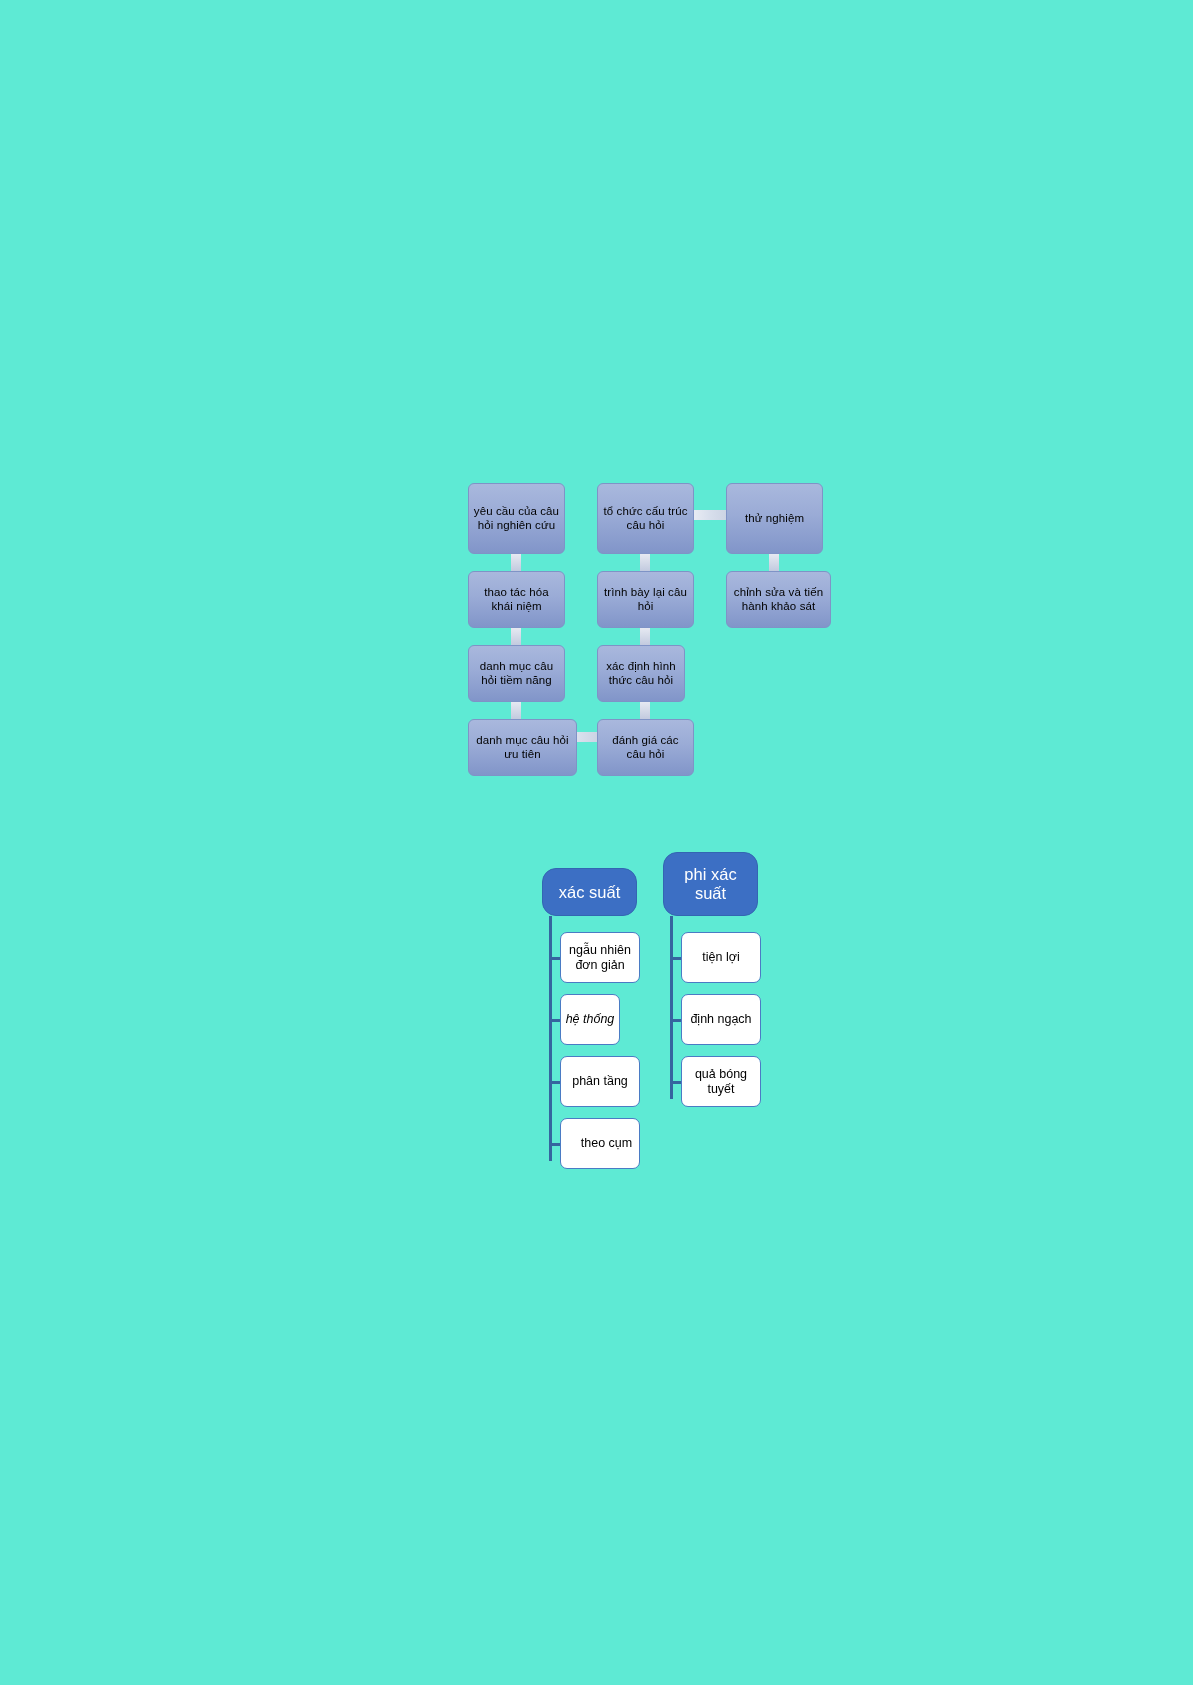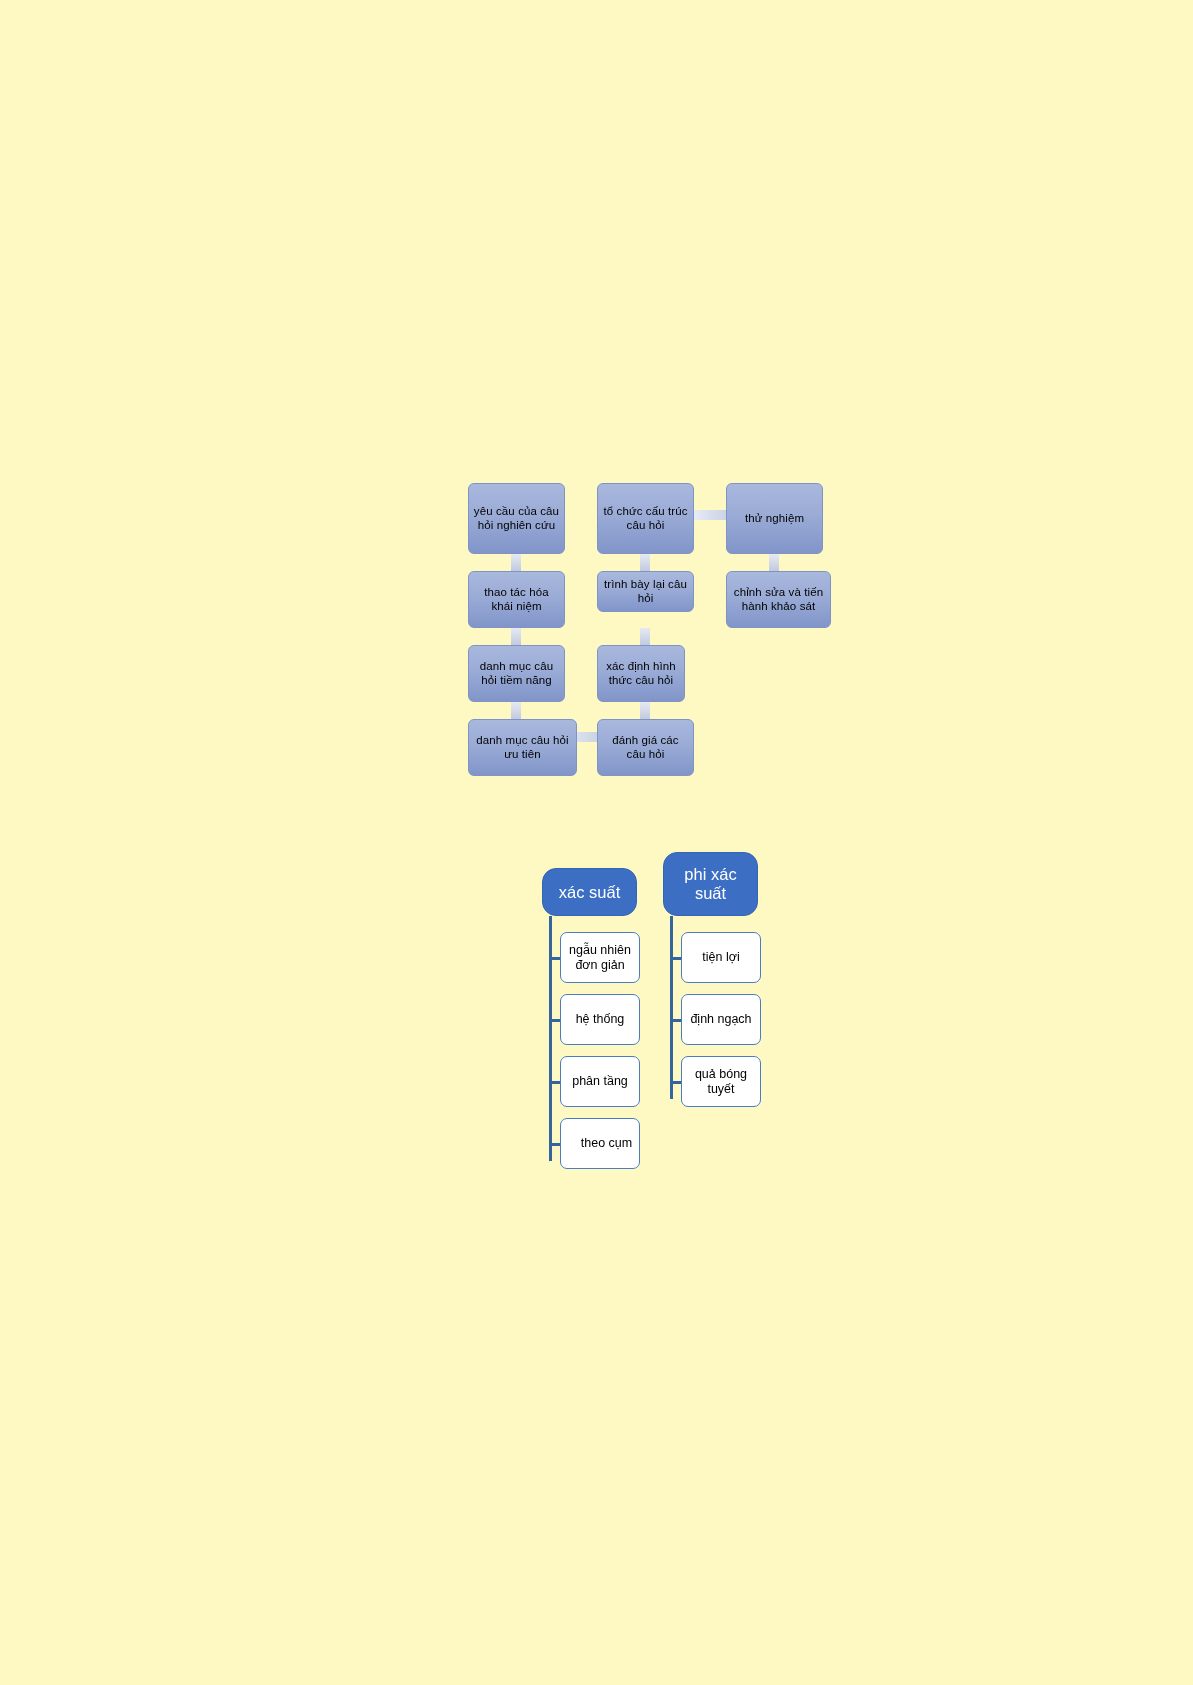--- a/index.html
+++ b/index.html
@@ -12,21 +12,21 @@
     height: 1685px;
     position: relative;
     font-family: "Liberation Sans", sans-serif;
     overflow: hidden;
   }
 
   
   #page {
     position: absolute;
     inset: 0;
-    background: #fef9c3;
+    background: #5eead4;
   }
 
   
   #flow-diagram {
     position: absolute;
     left: 468px;
     top: 483px;
     width: 360px;
     height: 296px;
   }
@@ -122,41 +122,41 @@
 
     <div class="flow-conn h" style="left:96px; top:249px; width:33px; height:10px;"></div>
     <div class="flow-conn h" style="left:225px; top:27px; width:33px; height:10px;"></div>
 
     <div class="flow-box" style="left:0px; top:0px; width:97px; height:71px;">yêu cầu của câu hỏi nghiên cứu</div>
     <div class="flow-box" style="left:0px; top:88px; width:97px; height:57px;">thao tác hóa khái niệm</div>
     <div class="flow-box" style="left:0px; top:162px; width:97px; height:57px;">danh mục câu hỏi tiềm năng</div>
     <div class="flow-box" style="left:0px; top:236px; width:109px; height:57px;">danh mục câu hỏi ưu tiên</div>
 
     <div class="flow-box" style="left:129px; top:0px; width:97px; height:71px;">tổ chức cấu trúc câu hỏi</div>
-    <div class="flow-box" style="left:129px; top:88px; width:97px; height:41px;">trình bày lại câu hỏi</div>
+    <div class="flow-box" style="left:129px; top:88px; width:97px; height:57px;">trình bày lại câu hỏi</div>
     <div class="flow-box" style="left:129px; top:162px; width:88px; height:57px;">xác định hình thức câu hỏi</div>
     <div class="flow-box" style="left:129px; top:236px; width:97px; height:57px;">đánh giá các câu hỏi</div>
 
     <div class="flow-box" style="left:258px; top:0px; width:97px; height:71px;">thử nghiệm</div>
     <div class="flow-box" style="left:258px; top:88px; width:105px; height:57px;">chỉnh sửa và tiến hành khảo sát</div>
   </div>
 
   <div id="tree-diagram">
 
     <div class="tree-head" style="left:7px; top:0px; width:95px; height:48px;">xác suất</div>
 
     <div class="tree-spine" style="left:14px; top:48px; height:245px;"></div>
 
     <div class="tree-stub" style="left:14px; top:89px; width:12px;"></div>
     <div class="tree-stub" style="left:14px; top:151px; width:12px;"></div>
     <div class="tree-stub" style="left:14px; top:213px; width:12px;"></div>
     <div class="tree-stub" style="left:14px; top:275px; width:12px;"></div>
 
     <div class="tree-leaf" style="left:25px; top:64px; width:80px; height:51px;">ngẫu nhiên đơn giản</div>
-    <div class="tree-leaf" style="left:25px; top:126px; width:80px; height:51px;">hệ thống</div>
+    <div class="tree-leaf" style="left:25px; top:126px; width:60px; height:51px;font-style:italic;">hệ thống</div>
     <div class="tree-leaf" style="left:25px; top:188px; width:80px; height:51px;">phân tầng</div>
     <div class="tree-leaf" style="left:25px; top:250px; width:80px; height:51px;padding-left:17px;">theo cụm</div>
 
     <div class="tree-head" style="left:128px; top:-16px; width:95px; height:64px;">phi xác suất</div>
 
     <div class="tree-spine" style="left:135px; top:48px; height:183px;"></div>
 
     <div class="tree-stub" style="left:135px; top:89px; width:12px;"></div>
     <div class="tree-stub" style="left:135px; top:151px; width:12px;"></div>
     <div class="tree-stub" style="left:135px; top:213px; width:12px;"></div>

